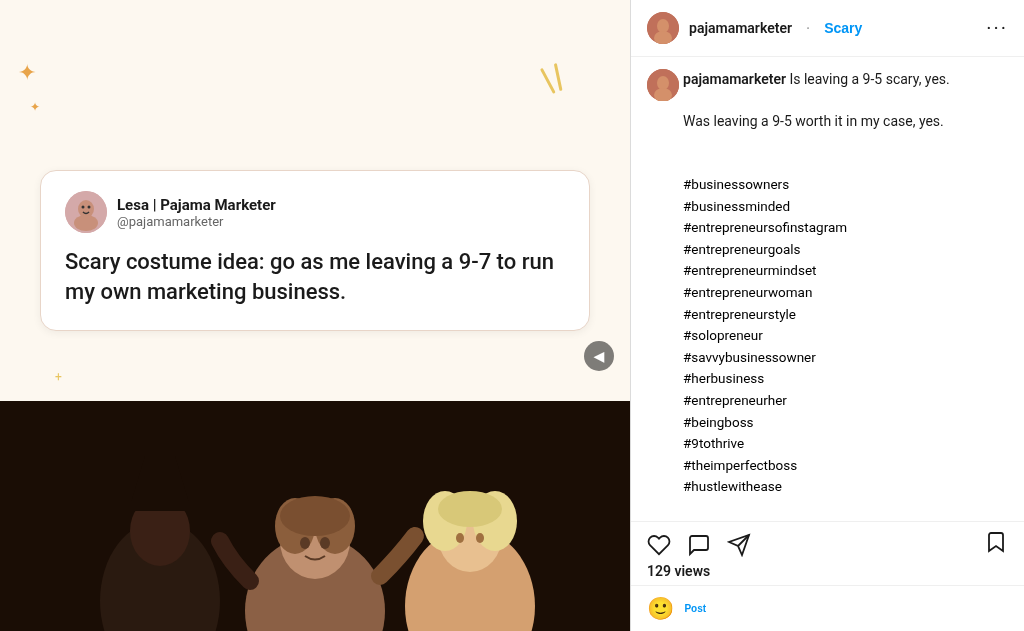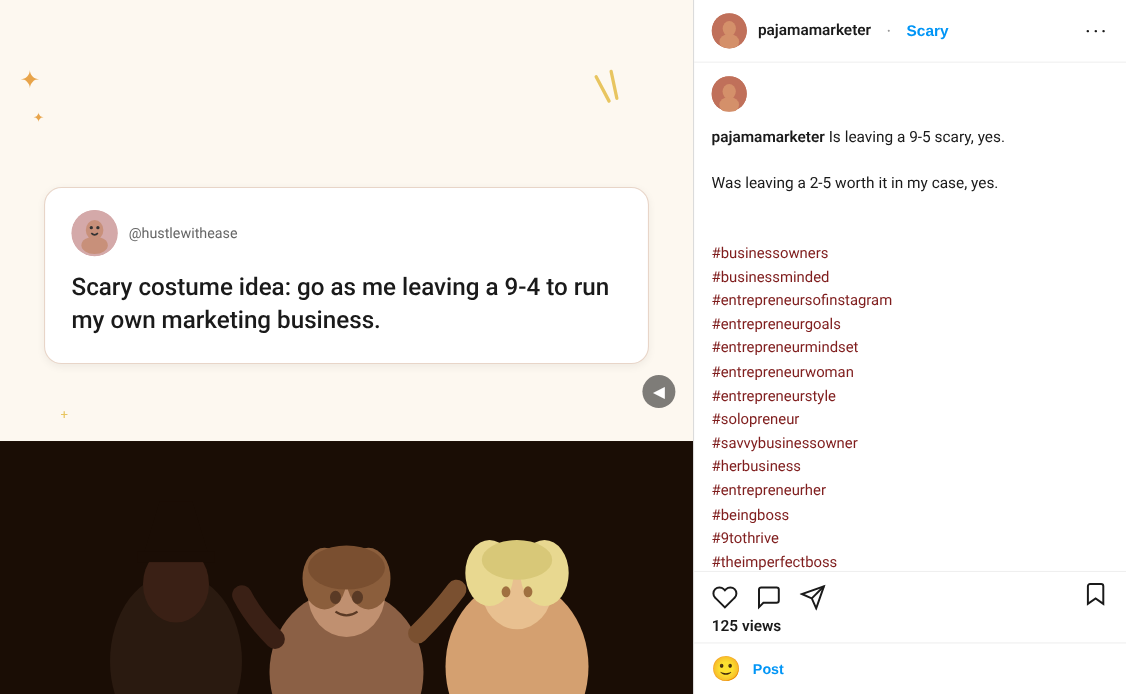--- a/index.html
+++ b/index.html
@@ -167,23 +167,22 @@
     
     .content-area {
       flex: 1;
       overflow-y: auto;
       padding: 12px 16px;
     }
     .content-area::-webkit-scrollbar { width: 0; }
 
     .comment-row {
       display: flex;
-      gap: 14px;
+      gap: 4px;
       margin-bottom: 8px;
-      flex-direction: column;
     }
     .comment-avatar {
       width: 32px;
       height: 32px;
       border-radius: 50%;
       background: #c0705a;
       flex-shrink: 0;
       display: flex;
       align-items: center;
       justify-content: center;
@@ -191,21 +190,21 @@
     }
     .comment-text {
       font-size: 14px;
       color: #1a1a1a;
       line-height: 1.5;
     }
     .comment-text .username {
       font-weight: 600;
     }
     .hashtag {
-      color: #7f1d1d;
+      color: #000000;
       display: block;
       font-size: 13.5px;
       line-height: 1.6;
     }
 
     
     .actions-bar {
       padding: 8px 16px 4px;
       border-top: 1px solid #efefef;
     }
@@ -258,21 +257,21 @@
       flex: 1;
       border: none;
       outline: none;
       font-size: 14px;
       color: #8e8e8e;
       background: transparent;
     }
     .post-btn {
       color: #0095f6;
       font-weight: 600;
-      font-size: 13px;
+      font-size: 10px;
       cursor: pointer;
       background: none;
       border: none;
       padding: 0;
     }
 
     
     .witches-scene {
       width: 100%;
       height: 230px;
@@ -306,24 +305,25 @@
         <svg width="42" height="42" viewBox="0 0 42 42">
           <circle cx="21" cy="21" r="21" fill="#d4a9a9"></circle>
           <ellipse cx="21" cy="18" rx="8" ry="9" fill="#c8907a"></ellipse>
           <ellipse cx="21" cy="32" rx="12" ry="8" fill="#c8907a"></ellipse>
           <circle cx="18" cy="16" r="1.5" fill="#333"></circle>
           <circle cx="24" cy="16" r="1.5" fill="#333"></circle>
           <path d="M18 21 Q21 24 24 21" stroke="#333" stroke-width="1.5" fill="none"></path>
         </svg>
       </div>
       <div>
-        <div class="tweet-handle">@hustlewithease</div>
+        <div class="tweet-username">Lesa | Pajama Marketer</div>
+        <div class="tweet-handle">@pajamamarketer</div>
       </div>
     </div>
-    <div class="tweet-text">Scary costume idea: go as me leaving a 9-4 to run my own marketing business.</div>
+    <div class="tweet-text">Scary costume idea: go as me leaving a 9-7 to run my own marketing business.</div>
   </div>
 
   <div class="photo-area">
     <svg class="witches-scene" viewBox="0 0 630 230" preserveAspectRatio="xMidYMax slice">
 
       <rect width="630" height="230" fill="#1a0d05"></rect>
 
       <ellipse cx="160" cy="200" rx="60" ry="80" fill="#2a1a10"></ellipse>
       <ellipse cx="160" cy="130" rx="30" ry="35" fill="#3a2015"></ellipse>
 
@@ -384,21 +384,21 @@
           <circle cx="16" cy="16" r="16" fill="#c0705a"></circle>
           <ellipse cx="16" cy="14" rx="6" ry="7" fill="#d4906a"></ellipse>
           <ellipse cx="16" cy="26" rx="9" ry="7" fill="#d4906a"></ellipse>
         </svg>
       </div>
       <div class="comment-text">
         <span class="username">pajamamarketer</span>
         <span> </span>
         <span>Is leaving a 9-5 scary, yes.</span>
         <br><br>
-        <span>Was leaving a 2-5 worth it in my case, yes.</span>
+        <span>Was leaving a 9-5 worth it in my case, yes.</span>
         <br><br>
         <br>
         <span id="hashtag-container"><span class="hashtag">#businessowners</span><span class="hashtag">#businessminded</span><span class="hashtag">#entrepreneursofinstagram</span><span class="hashtag">#entrepreneurgoals</span><span class="hashtag">#entrepreneurmindset</span><span class="hashtag">#entrepreneurwoman</span><span class="hashtag">#entrepreneurstyle</span><span class="hashtag">#solopreneur</span><span class="hashtag">#savvybusinessowner</span><span class="hashtag">#herbusiness</span><span class="hashtag">#entrepreneurher</span><span class="hashtag">#beingboss</span><span class="hashtag">#9tothrive</span><span class="hashtag">#theimperfectboss</span><span class="hashtag">#hustlewithease</span></span>
       </div>
     </div>
   </div>
 
   <div class="actions-bar">
     <div class="action-icons">
       <div class="action-icon">
@@ -416,21 +416,21 @@
           <line x1="22" y1="2" x2="11" y2="13"></line>
           <polygon points="22 2 15 22 11 13 2 9 22 2"></polygon>
         </svg>
       </div>
       <div class="save-icon">
         <svg width="24" height="24" viewBox="0 0 24 24" fill="none" stroke="#1a1a1a" stroke-width="1.8">
           <path d="M19 21l-7-5-7 5V5a2 2 0 0 1 2-2h10a2 2 0 0 1 2 2z"></path>
         </svg>
       </div>
     </div>
-    <div class="views-count">125 views</div>
+    <div class="views-count">129 views</div>
   </div>
 
   <div class="add-comment-bar">
     <div class="emoji-btn">🙂</div>
     <button class="post-btn">Post</button>
   </div>
 
 </div>
 
 </body></html>

